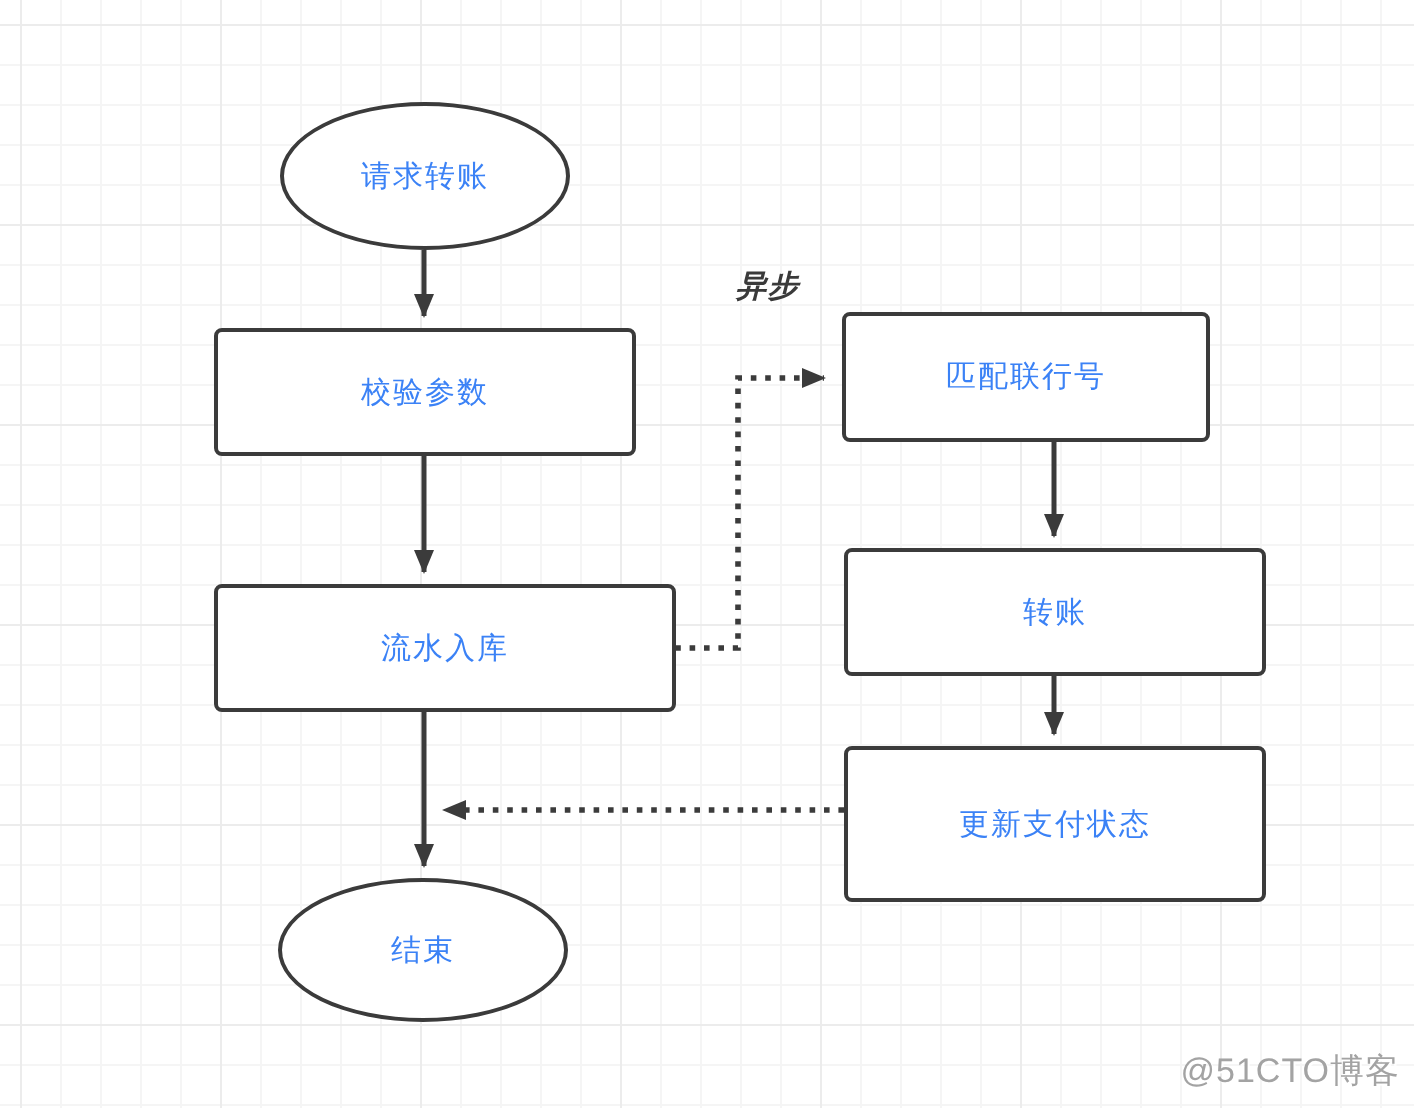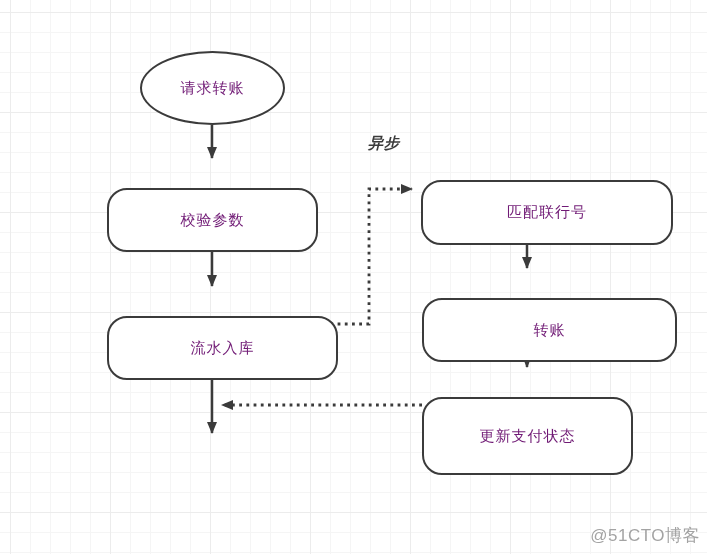--- a/index.html
+++ b/index.html
@@ -28,33 +28,33 @@
   }
 
   .node {
     position: absolute;
     box-sizing: border-box;
     display: flex;
     align-items: center;
     justify-content: center;
     background: #ffffff;
     border: 2.5px solid #3b3b3b;
-    color: #701a75;
+    color: #3b82f6;
     font-size: 15px;
     letter-spacing: 1px;
   }
-  .node.rect    { border-radius: 20px; margin-top: 24px; }
+  .node.rect    { border-radius: 4px; }
   .node.ellipse { border-radius: 50%; }
 
   .node-start    { left: 140px; top:  51px; width: 145px; height: 74px; }
   .node-validate { left: 107px; top: 164px; width: 211px; height: 64px; }
   .node-record   { left: 107px; top: 292px; width: 231px; height: 64px; }
   .node-end      { left: 139px; top: 439px; width: 145px; height: 72px; }
-  .node-match    { left: 421px; top: 156px; width: 252px; height: 65px; }
-  .node-transfer { left: 422px; top: 274px; width: 255px; height: 64px; }
+  .node-match    { left: 421px; top: 156px; width: 184px; height: 65px; }
+  .node-transfer { left: 422px; top: 274px; width: 211px; height: 64px; }
   .node-update   { left: 422px; top: 373px; width: 211px; height: 78px; }
 
   .annotation {
     position: absolute;
     left: 368px; top: 134px;
     color: #3a3a3a;
     font-size: 15px;
     font-weight: bold;
     letter-spacing: 1px;
     font-style: italic;
@@ -97,20 +97,23 @@
   </div>
 
   <div class="node rect node-validate">
     <span>校验参数</span>
   </div>
 
   <div class="node rect node-record">
     <span>流水入库</span>
   </div>
 
+  <div class="node ellipse node-end">
+    <span>结束</span>
+  </div>
 
   <div class="node rect node-match">
     <span>匹配联行号</span>
   </div>
 
   <div class="node rect node-transfer">
     <span>转账</span>
   </div>
 
   <div class="node rect node-update">

